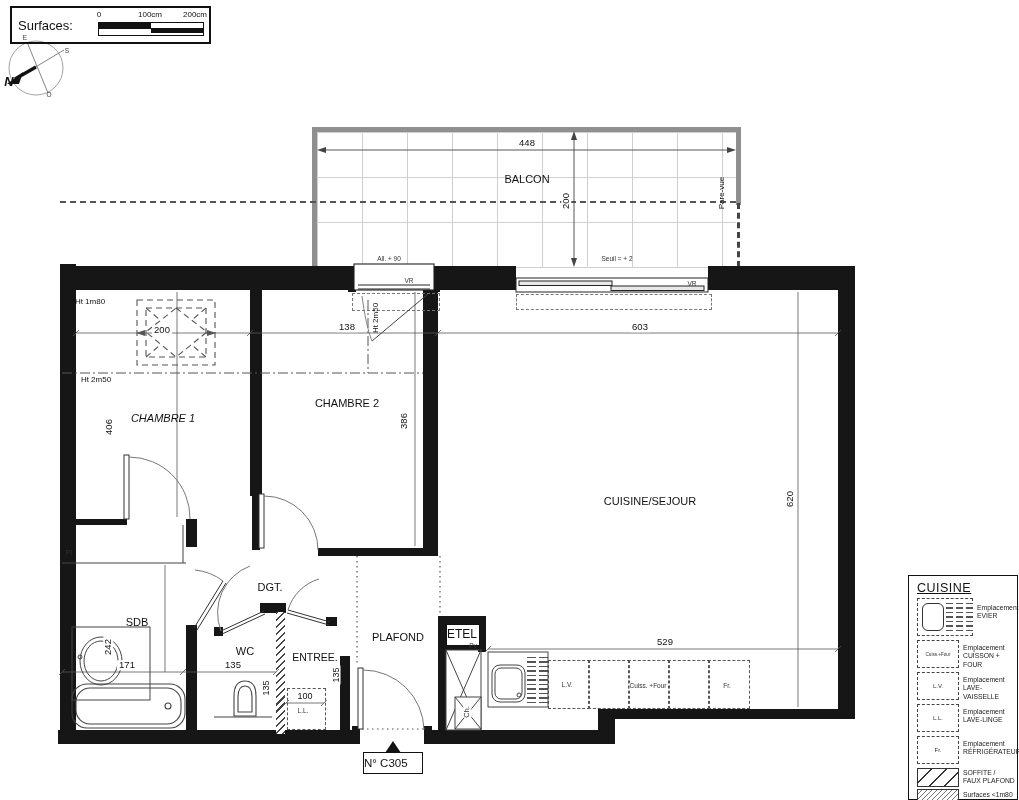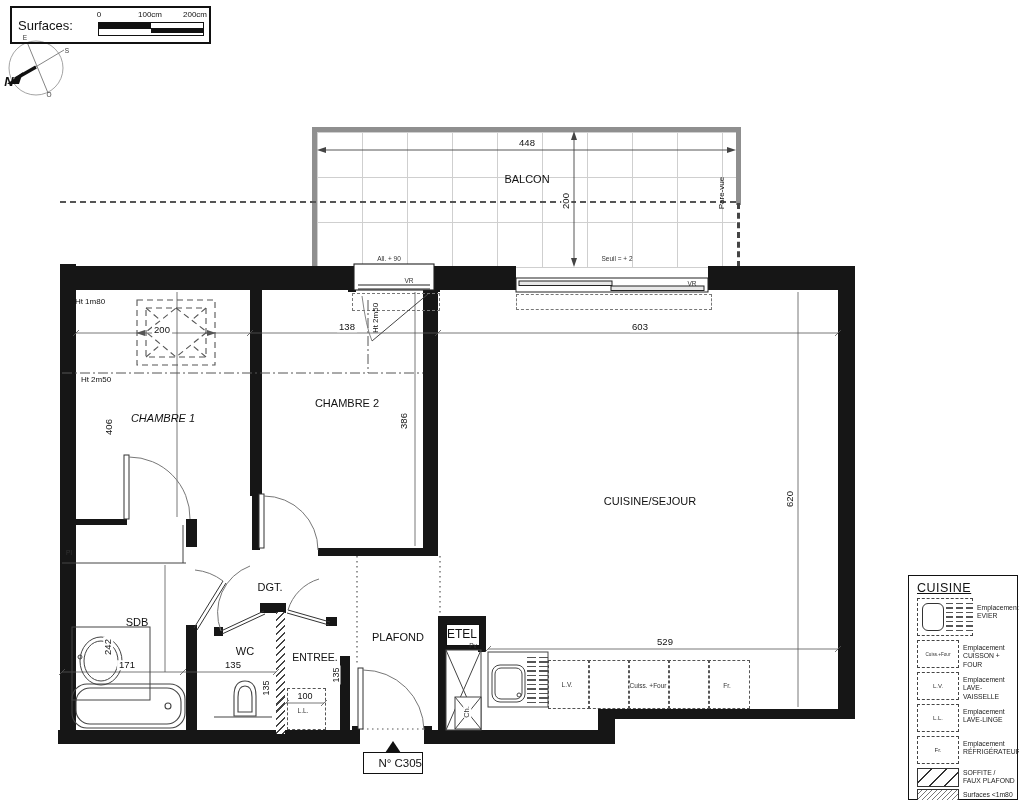--- a/index.html
+++ b/index.html
@@ -28,21 +28,21 @@
     background:repeating-linear-gradient(135deg,#444 0 1.5px,#fff 1.5px 5px);}
   .whitebox{position:absolute;background:#fff;z-index:3;}
   .scalebox{position:absolute;left:10px;top:6px;width:197px;height:34px;border:2px solid #111;z-index:6;}
   .legend{position:absolute;left:908px;top:575px;width:108px;height:223px;border:1.5px solid #111;
           background:#fff;z-index:5;}
   .legend .title{position:absolute;left:8px;top:5px;font-size:12.5px;text-decoration:underline;letter-spacing:.5px;}
   .leg-dash{position:absolute;border:1.3px dashed #444;display:flex;align-items:center;justify-content:center;
             color:#333;background:#fff;}
   .leg-lab{position:absolute;font-size:6.8px;line-height:1.25;color:#222;}
   .nbox{position:absolute;left:363px;top:752px;width:58px;height:20px;border:1.5px solid #111;
-        display:flex;align-items:center;justify-content:flex-end;font-size:11.5px;z-index:6;background:#fff;}
+        display:flex;align-items:center;justify-content:flex-start;font-size:11.5px;z-index:6;background:#fff;}
 </style>
 </head>
 <body>
 
 <div class="plan">
 
   <div class="scalebox">
     <div class="lbll" style="left:6px;top:17px;font-size:13px;">Surfaces:</div>
     <div class="lbl small" style="left:87px;top:7px;">0</div>
     <div class="lbl small" style="left:138px;top:7px;">100cm</div>

